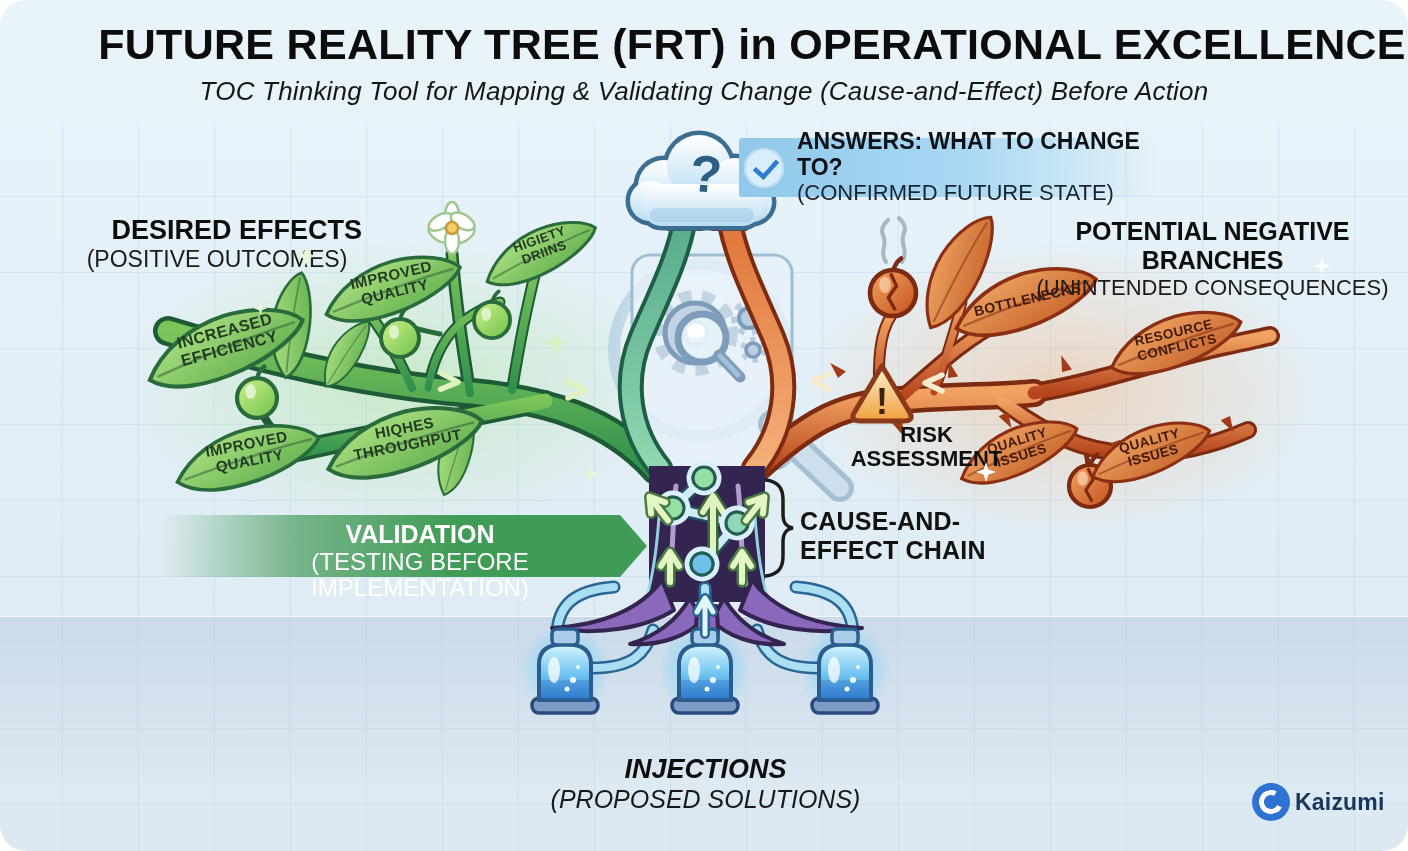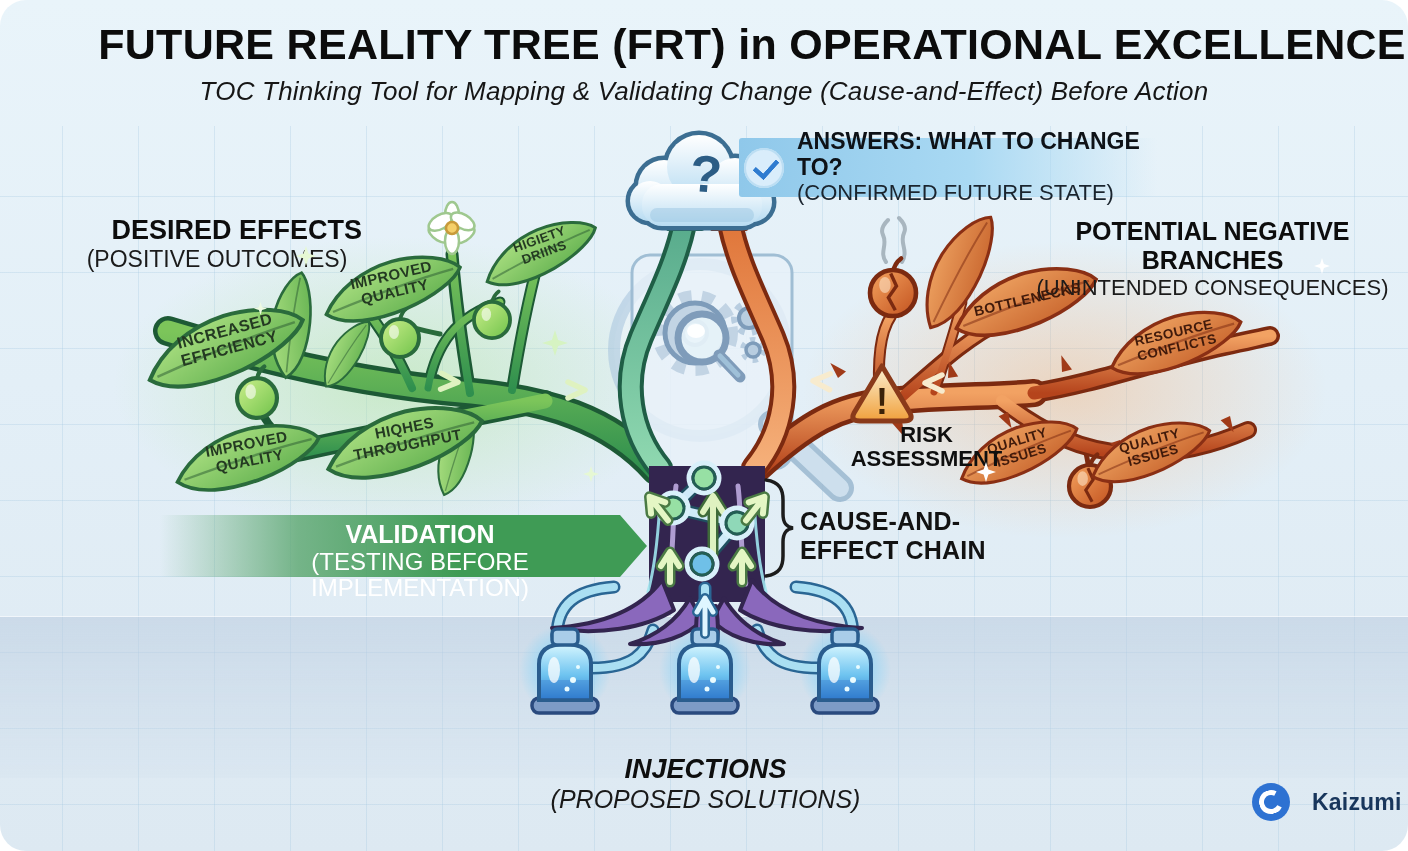--- a/index.html
+++ b/index.html
@@ -58,21 +58,21 @@
     color:#ffffff;text-align:center;padding:5px 0 16px 60px;}
   .validation-banner::after{content:"";position:absolute;right:-27px;top:0;
     border-top:31px solid transparent;border-bottom:31px solid transparent;border-left:27px solid #3f9b55;}
   .validation-banner .l1{font-size:25px;font-weight:800;line-height:1.15;}
   .validation-banner .l2{font-size:24px;font-weight:400;line-height:1.1;}
   .injections-label{position:absolute;left:533px;top:754px;width:345px;text-align:center;color:#0e0e0e;font-style:italic;}
   .injections-label .l1{font-size:27px;font-weight:800;}
   .injections-label .l2{font-size:25px;font-weight:500;color:#191919;}
   .cloud-question{position:absolute;left:680px;top:144px;width:52px;text-align:center;
     font-size:52px;font-weight:800;color:#2c5d85;transform:rotate(5deg);}
-  .brand{position:absolute;left:1252px;top:783px;display:flex;align-items:center;gap:22px;}
+  .brand{position:absolute;left:1252px;top:783px;display:flex;align-items:center;gap:5px;}
   .brand-icon{width:38px;height:38px;border-radius:50%;background:#2e72d2;position:relative;}
   .brand-icon::after{content:"";position:absolute;inset:7px;border-radius:50%;
     border:5px solid #ffffff;border-right-color:transparent;transform:rotate(-18deg);}
   .brand-name{font-size:23px;font-weight:800;color:#18365c;letter-spacing:0.2px;}
   .sp{position:absolute;pointer-events:none;
     clip-path:polygon(50% 0,62% 38%,100% 50%,62% 62%,50% 100%,38% 62%,0 50%,38% 38%);}
   svg.art{position:absolute;left:0;top:0;pointer-events:none;}
 </style>
 </head>
 <body>

